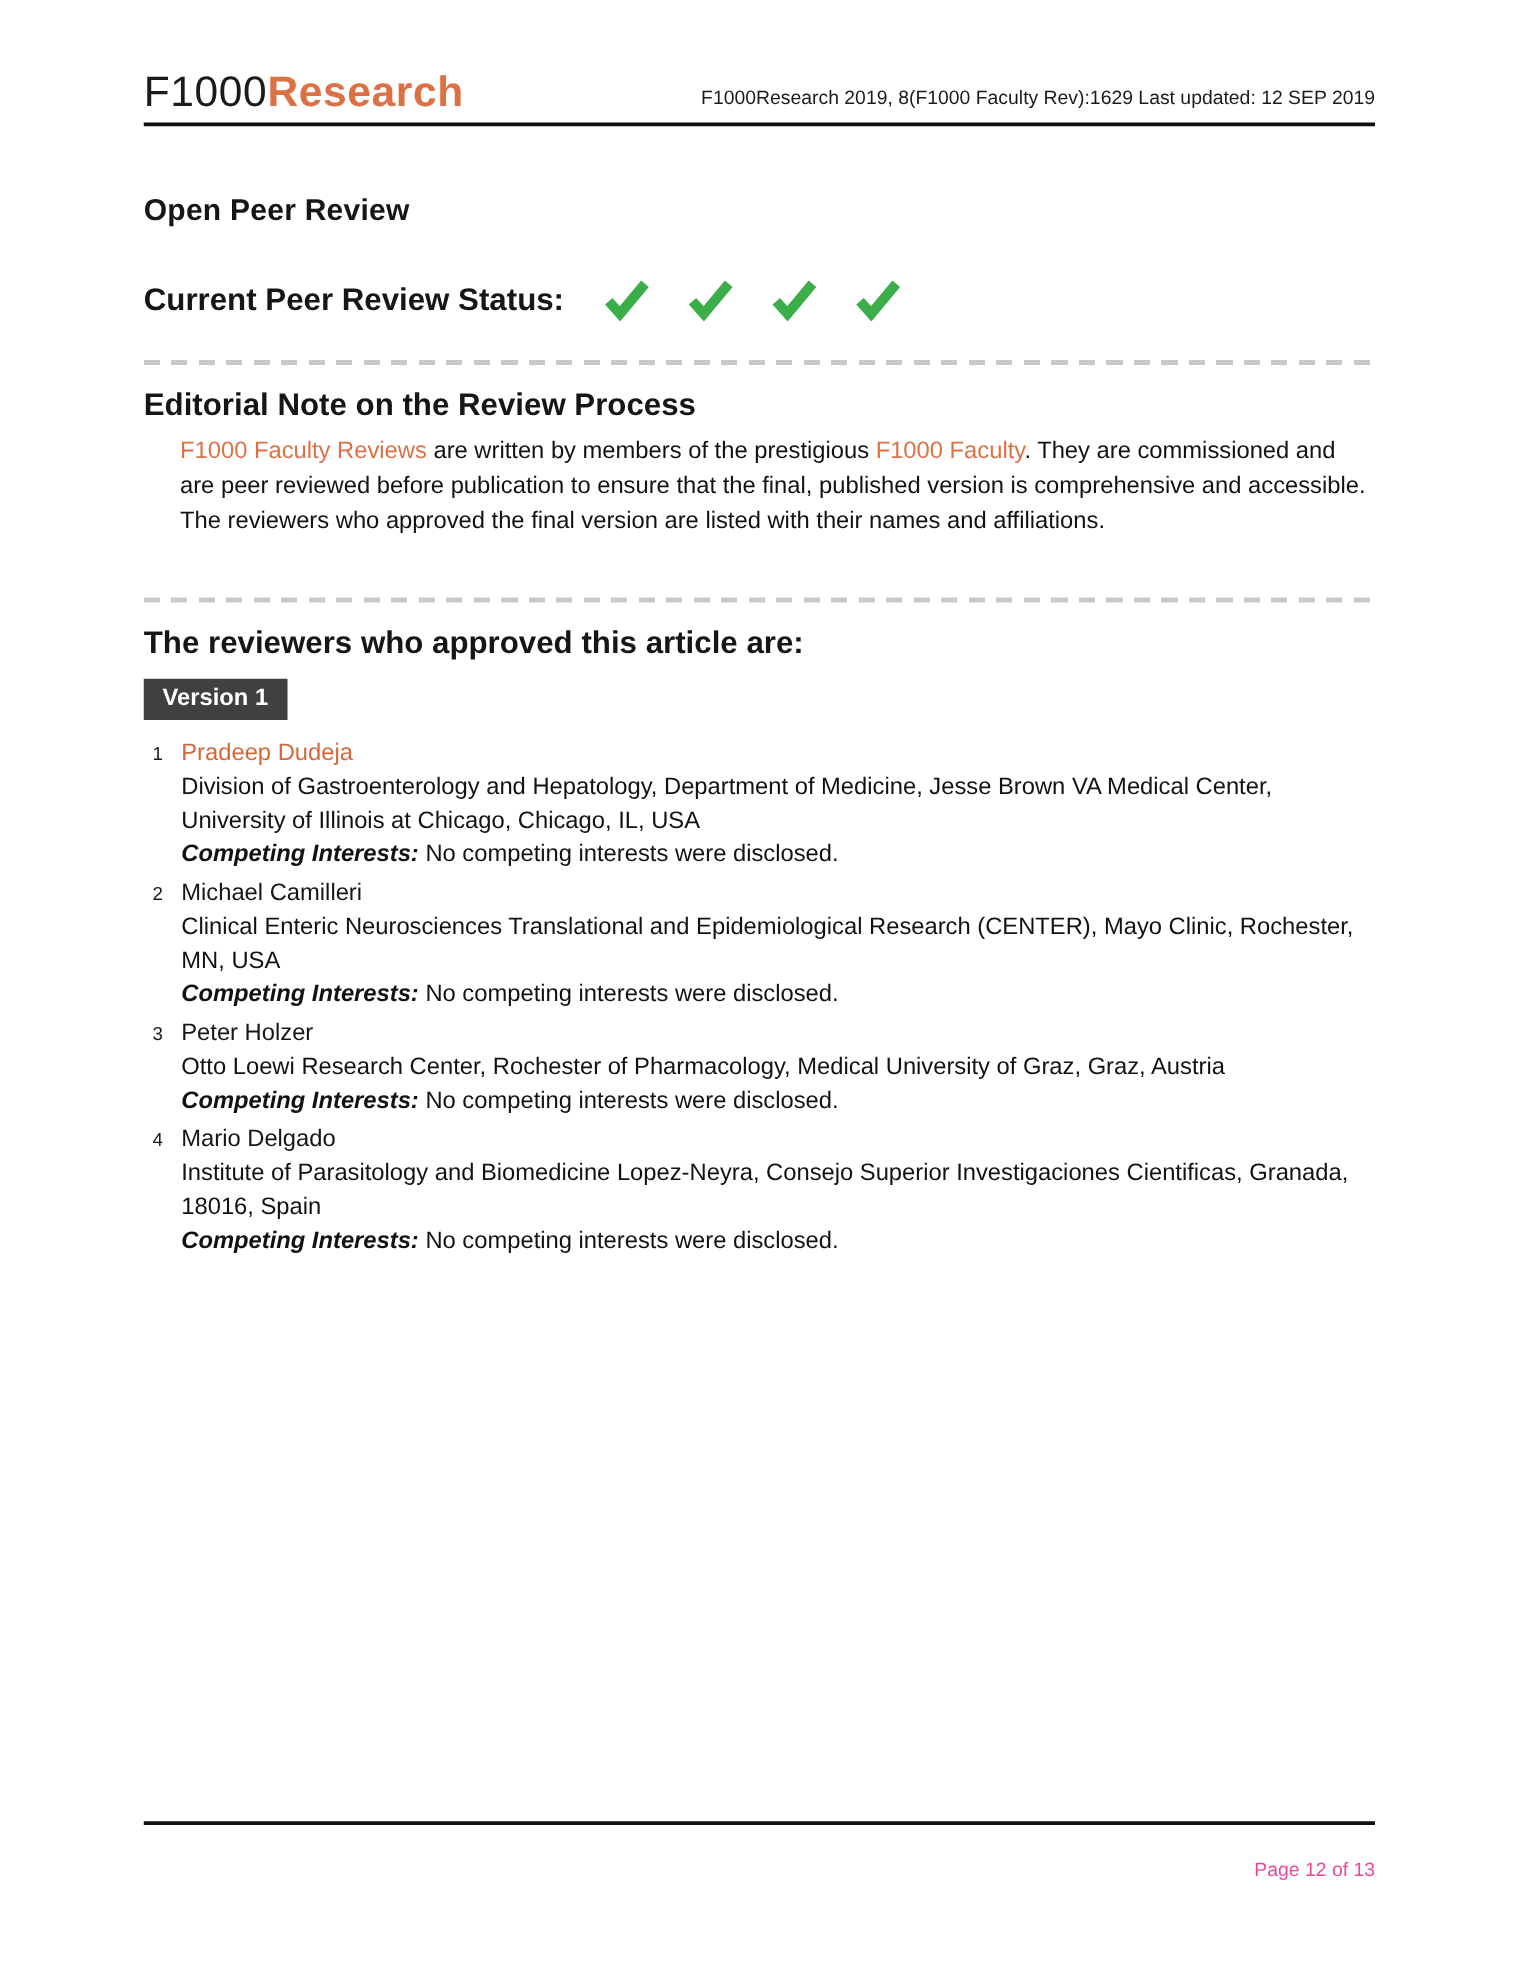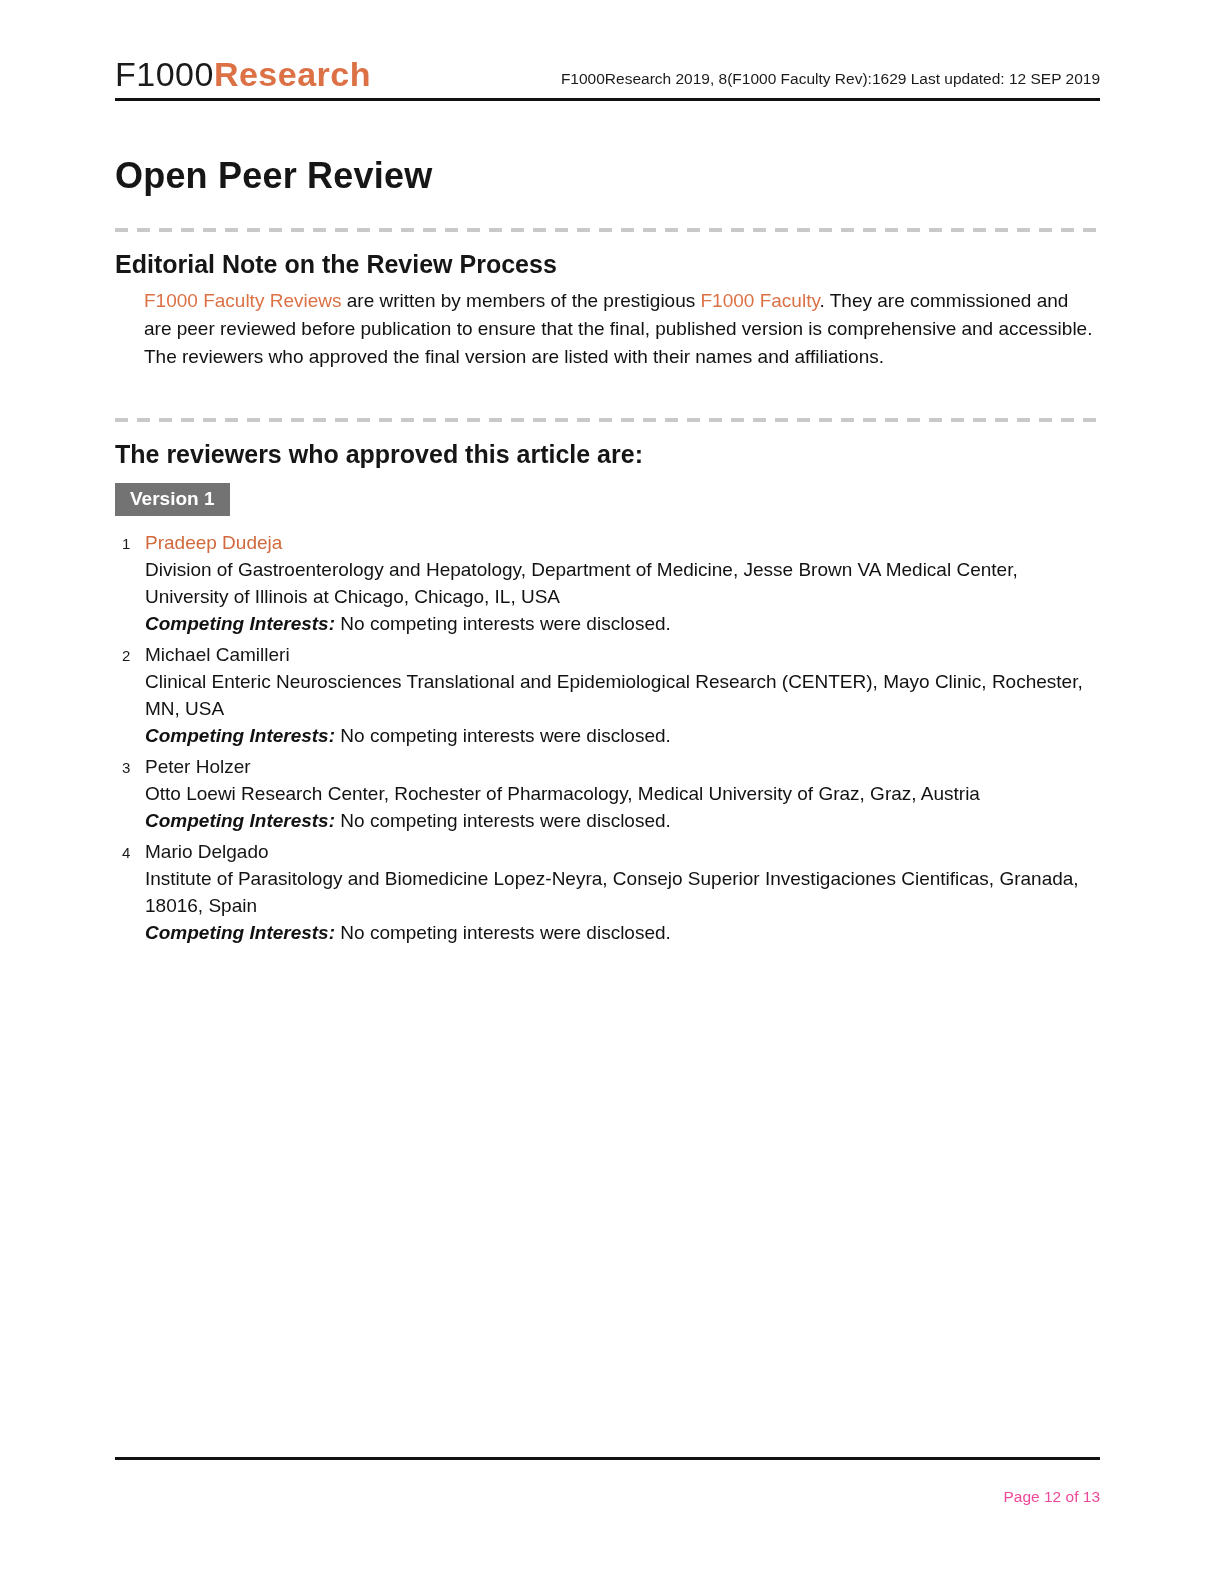--- a/index.html
+++ b/index.html
@@ -22,40 +22,40 @@
     justify-content: space-between;
     align-items: flex-end;
     gap: 46px;
   }
   .logo { font-size: 34px; letter-spacing: 0.5px; white-space: nowrap; line-height: 1; }
   .logo .logo-prefix { font-weight: 300; color: #1b1b1b; }
   .logo .logo-suffix { font-weight: 700; }
   .citation { font-size: 15.5px; color: #1b1b1b; padding-bottom: 3px; white-space: nowrap; }
   .header-rule { height: 3px; background: #111; margin-top: 7px; }
   
-  h1.page-title { font-size: 36px; font-weight: 700; margin-top: 54px; letter-spacing: 0.2px; }
+  h1.page-title { font-size: 24px; font-weight: 700; margin-top: 54px; letter-spacing: 0.2px; }
   .status-row { display: flex; align-items: center; margin-top: 40px; }
   .status-label { font-size: 25px; font-weight: 700; }
   .checks { display: flex; align-items: center; margin-left: 32px; gap: 30px; }
   .check-icon { width: 37px; height: 34px; display: inline-block; }
   .dashed-rule {
     height: 4px; margin-top: 31px;
     background: repeating-linear-gradient(to right, #c9c9c9 0 13px, transparent 13px 22px);
   }
   h2.section-title { font-size: 25px; font-weight: 700; margin-top: 18px; }
   .editorial-title { margin-top: 31px; }
   .editorial-paragraph { margin-top: 8px; font-size: 19px; line-height: 28px; color: #121212; margin-left: 29px; }
   .inline-link { color: #dc7145; }
   .dashed-rule.second { margin-top: 47px; }
   .reviewers-title { margin-top: 33px; }
   
   .version-badge {
     display: inline-block;
     margin-top: 14px;
-    background: #737373;
+    background: #404040;
     color: #ffffff;
     font-size: 19px; font-weight: 700;
     padding: 5px 15px 6px 15px;
   }
   
   .reviewers-list { margin-top: 13px; }
   .reviewer-item { display: flex; margin-bottom: 4px; }
   .reviewer-number {
     width: 30px; flex: 0 0 30px;
     font-size: 15px; color: #1b1b1b;
@@ -84,20 +84,48 @@
   <div class="header-row">
     <div class="logo">
       <span class="logo-prefix">F1000</span><span class="logo-suffix inline-link">Research</span>
     </div>
     <div class="citation">F1000Research 2019, 8(F1000 Faculty Rev):1629 Last updated: 12 SEP 2019</div>
   </div>
   <div class="header-rule"></div>
 
   <h1 class="page-title">Open Peer Review</h1>
 
+  <div class="status-row">
+    <span class="status-label">Current Peer Review Status:</span>
+    <span class="checks">
+  <span class="check-icon">
+    <svg width="37" height="34" viewBox="0 0 37 34" aria-hidden="true">
+      <path d="M4 18 L13 28 L33 4" fill="none" stroke="#3bae49" stroke-width="8" stroke-linecap="butt" stroke-linejoin="miter"></path>
+    </svg>
+  </span>
+
+  <span class="check-icon">
+    <svg width="37" height="34" viewBox="0 0 37 34" aria-hidden="true">
+      <path d="M4 18 L13 28 L33 4" fill="none" stroke="#3bae49" stroke-width="8" stroke-linecap="butt" stroke-linejoin="miter"></path>
+    </svg>
+  </span>
+
+  <span class="check-icon">
+    <svg width="37" height="34" viewBox="0 0 37 34" aria-hidden="true">
+      <path d="M4 18 L13 28 L33 4" fill="none" stroke="#3bae49" stroke-width="8" stroke-linecap="butt" stroke-linejoin="miter"></path>
+    </svg>
+  </span>
+
+  <span class="check-icon">
+    <svg width="37" height="34" viewBox="0 0 37 34" aria-hidden="true">
+      <path d="M4 18 L13 28 L33 4" fill="none" stroke="#3bae49" stroke-width="8" stroke-linecap="butt" stroke-linejoin="miter"></path>
+    </svg>
+  </span>
+</span>
+  </div>
 
   <div class="dashed-rule"></div>
 
   <h2 class="section-title editorial-title">Editorial Note on the Review Process</h2>
   <p class="editorial-paragraph"><span class="inline-link">F1000 Faculty Reviews</span><span> are written by members of the prestigious </span><span class="inline-link">F1000 Faculty</span><span>. They are commissioned and are peer reviewed before publication to ensure that the final, published version is comprehensive and accessible. The reviewers who approved the final version are listed with their names and affiliations.</span></p>
 
   <div class="dashed-rule second"></div>
 
   <h2 class="section-title reviewers-title">The reviewers who approved this article are:</h2>
 

